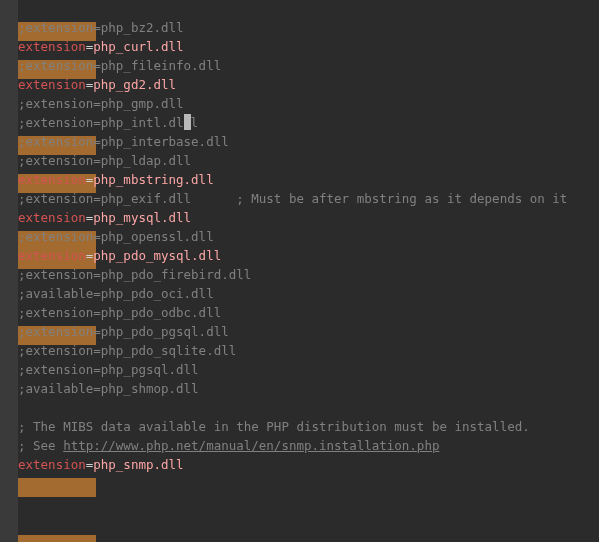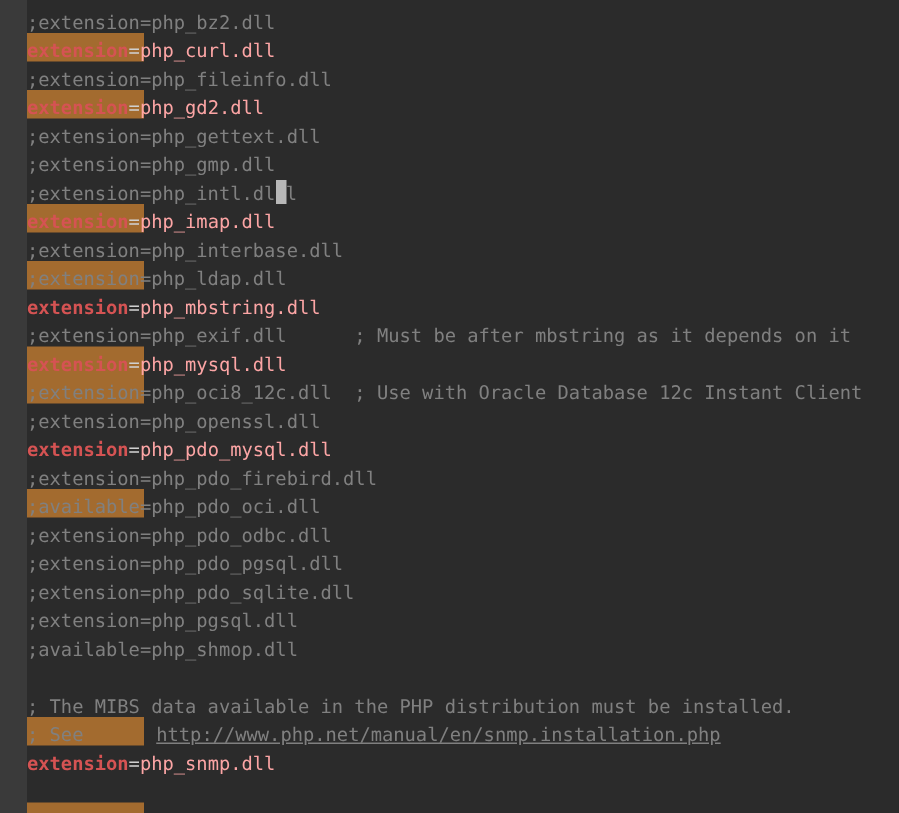--- a/index.html
+++ b/index.html
@@ -25,31 +25,31 @@
     position: absolute;
     left: 18px;
     width: 78px;
     background: #a36b2f;
   }
   .editor {
     position: absolute;
     left: 18px;
     top: 0;
     right: 0;
-    padding-top: 5px;
+    padding-top: 18px;
   }
   .line {
     white-space: pre;
     height: 19px;
   }
   .c-comment { color: #808080; }
-  .c-key     { color: #d55353; font-weight: bold; }
+  .c-key     { color: #d55353; font-weight: normal; }
   .c-eq      { color: #d0d0d0; }
   .c-val     { color: #fca5a5; }
-  .c-url     { color: #808080; text-decoration: underline; margin-left: 41px; }
+  .c-url     { color: #808080; text-decoration: underline; }
   .cursor {
     display: inline-block;
     width: 7px;
     height: 16px;
     background: #b8b8b8;
     vertical-align: -3px;
   }
 </style>
 </head>
 <body>
@@ -65,30 +65,27 @@
     <div class="selband" style="top: 326px; height: 19px;"></div>
     <div class="selband" style="top: 478px; height: 19px;"></div>
     <div class="selband" style="top: 535px; height: 19px;"></div>
   </div>
 
 <div class="editor" id="editor">
     <div class="line"><span class="c-comment">;extension=php_bz2.dll</span></div>
     <div class="line"><span class="c-key">extension</span><span class="c-eq">=</span><span class="c-val">php_curl.dll</span></div>
     <div class="line"><span class="c-comment">;extension=php_fileinfo.dll</span></div>
     <div class="line"><span class="c-key">extension</span><span class="c-eq">=</span><span class="c-val">php_gd2.dll</span></div>
-    <div class="line"><span class="c-comment">;extension=php_gettext.dll</span></div>
     <div class="line"><span class="c-comment">;extension=php_gmp.dll</span></div>
     <div class="line"><span class="c-comment">;extension=php_intl.dl</span><span class="cursor"></span><span class="c-comment">l</span></div>
-    <div class="line"><span class="c-key">extension</span><span class="c-eq">=</span><span class="c-val">php_imap.dll</span></div>
     <div class="line"><span class="c-comment">;extension=php_interbase.dll</span></div>
     <div class="line"><span class="c-comment">;extension=php_ldap.dll</span></div>
     <div class="line"><span class="c-key">extension</span><span class="c-eq">=</span><span class="c-val">php_mbstring.dll</span></div>
     <div class="line"><span class="c-comment">;extension=php_exif.dll      ; Must be after mbstring as it depends on it</span></div>
     <div class="line"><span class="c-key">extension</span><span class="c-eq">=</span><span class="c-val">php_mysql.dll</span></div>
-    <div class="line"><span class="c-comment">;extension=php_oci8_12c.dll  ; Use with Oracle Database 12c Instant Client</span></div>
     <div class="line"><span class="c-comment">;extension=php_openssl.dll</span></div>
     <div class="line"><span class="c-key">extension</span><span class="c-eq">=</span><span class="c-val">php_pdo_mysql.dll</span></div>
     <div class="line"><span class="c-comment">;extension=php_pdo_firebird.dll</span></div>
     <div class="line"><span class="c-comment">;available=php_pdo_oci.dll</span></div>
     <div class="line"><span class="c-comment">;extension=php_pdo_odbc.dll</span></div>
     <div class="line"><span class="c-comment">;extension=php_pdo_pgsql.dll</span></div>
     <div class="line"><span class="c-comment">;extension=php_pdo_sqlite.dll</span></div>
     <div class="line"><span class="c-comment">;extension=php_pgsql.dll</span></div>
     <div class="line"><span class="c-comment">;available=php_shmop.dll</span></div>
     <div class="line"><span class="c-comment"></span></div>

